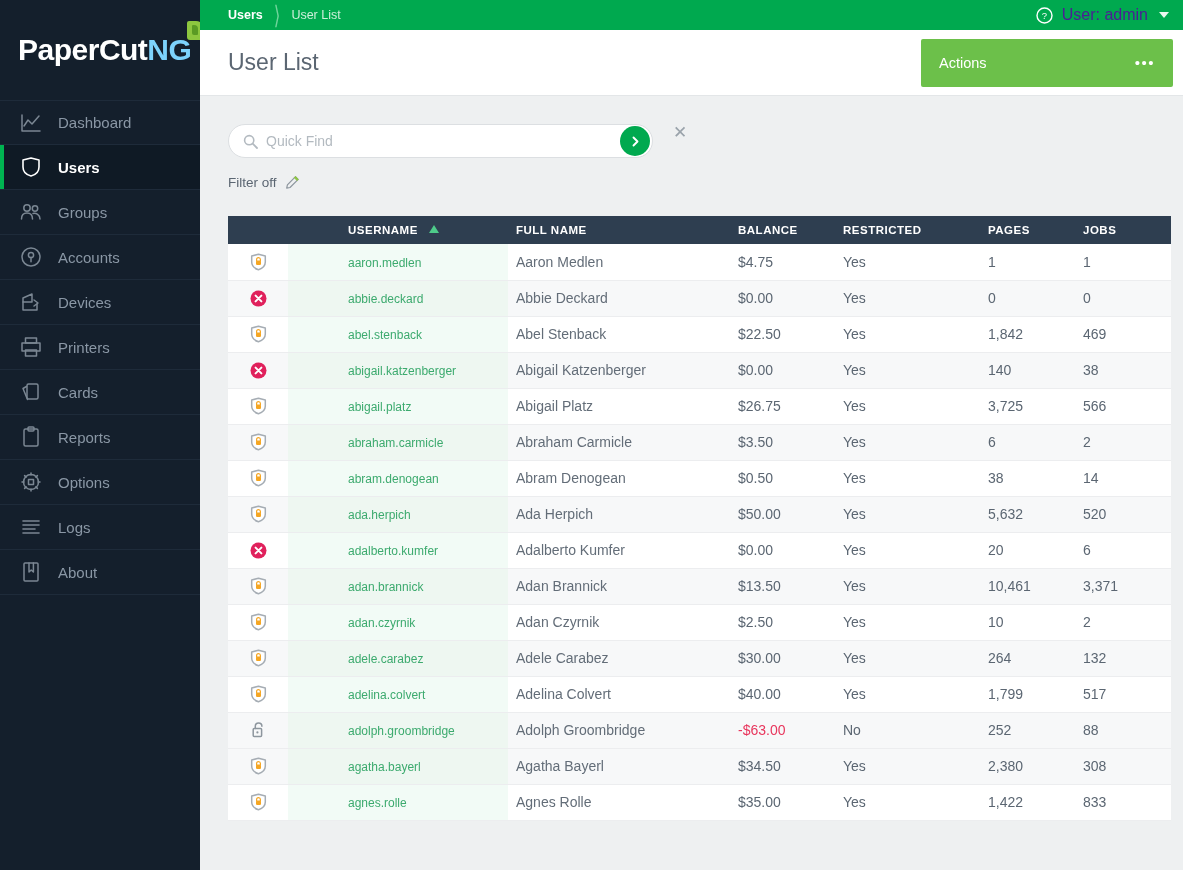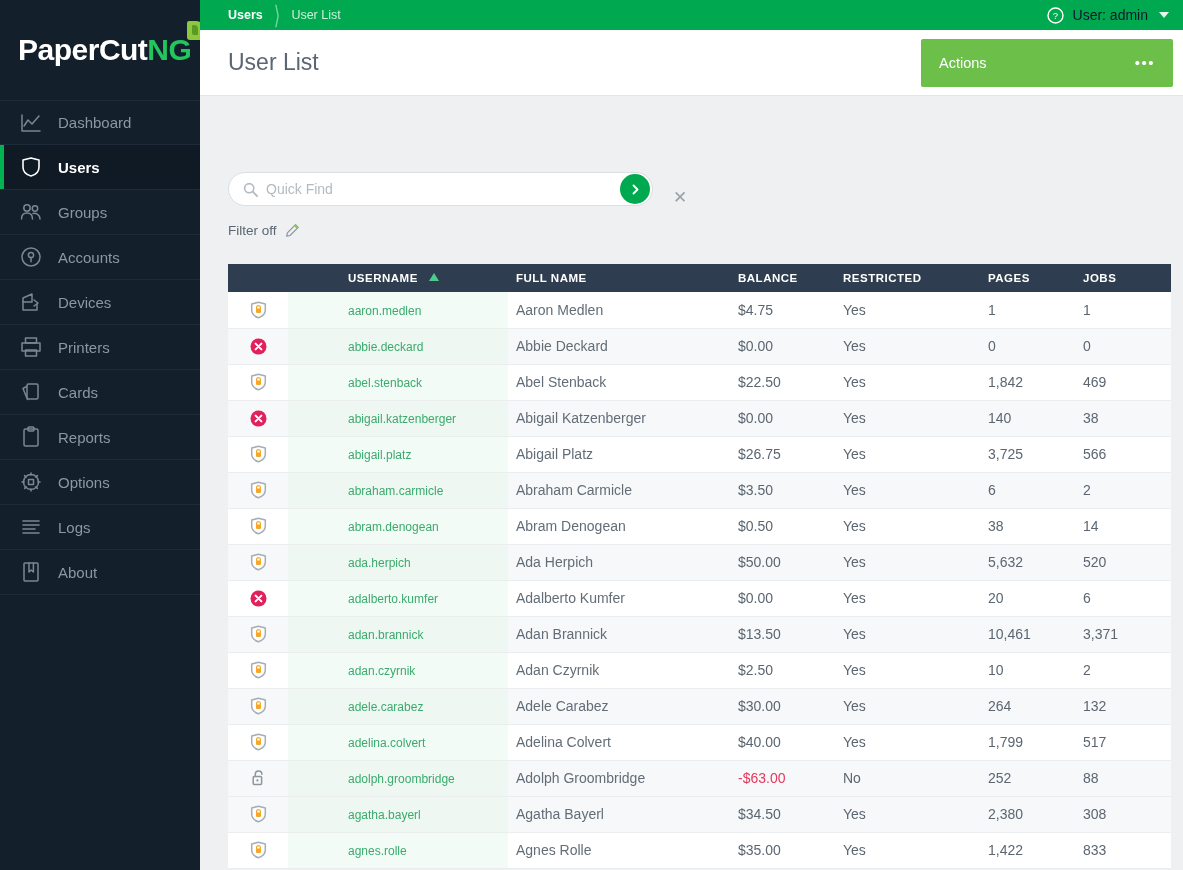--- a/index.html
+++ b/index.html
@@ -23,21 +23,21 @@
     display: flex; align-items: center;
     padding-left: 18px;
     position: relative;
   }
   .logo-text {
     font-size: 30px; font-weight: bold;
     letter-spacing: -0.5px;
     position: relative;
   }
   .logo-paper { color: #ffffff; }
-  .logo-ng { color: #22c55e; }
+  .logo-ng { color: #7dd3fc; }
   .logo-leaf {
     position: absolute;
     top: -12px; right: -13px;
     width: 17px; height: 19px;
     background: #8dc63f;
     border-radius: 2px 8px 2px 3px;
   }
   .logo-leaf::after {
     content: "";
     position: absolute;
@@ -109,21 +109,21 @@
   .crumb-sub {
     font-size: 12.5px;
     color: #cdeeda;
   }
   .topbar-right {
     margin-left: auto;
     display: flex; align-items: center;
     gap: 9px;
   }
   .help-icon { display: flex; }
-  .user-label { font-size: 14px; color: #0f172a; }
+  .user-label { font-size: 16px; color: #4c1d95; }
   .caret-down {
     width: 0; height: 0;
     border-left: 5px solid transparent;
     border-right: 5px solid transparent;
     border-top: 6px solid #e9f8ef;
     margin-left: 2px;
   }
 
   
   .titleband {
@@ -159,21 +159,21 @@
     line-height: 1;
   }
 
   
   .content {
     flex: 1 1 auto;
     background: #eef0f1;
     padding: 28px 12px 0 28px;
     overflow: hidden;
   }
-  .searchrow { display: flex; align-items: flex-end; margin-top: 48px; }
+  .searchrow { display: flex; align-items: flex-start; }
   .search-wrap {
     width: 425px; height: 34px;
     background: #ffffff;
     border: 1px solid #dcdfe2;
     border-radius: 17px;
     display: flex; align-items: center;
     padding-left: 14px;
     position: relative;
   }
   .search-icon { flex: 0 0 auto; display: flex; margin-right: 8px; }

